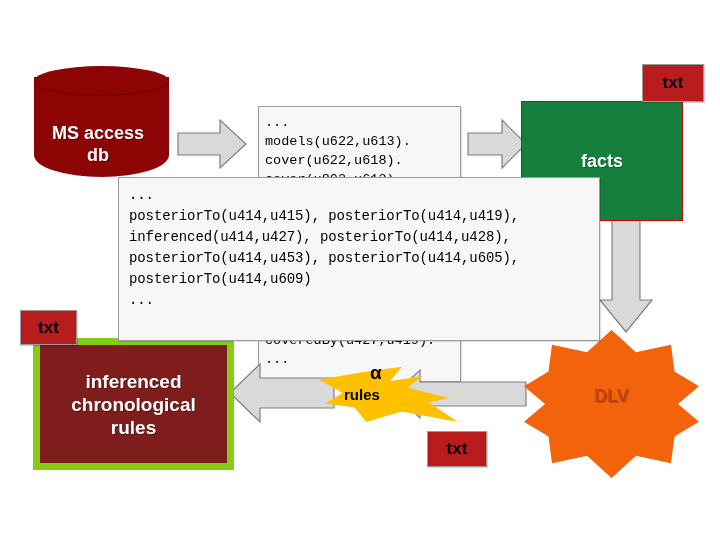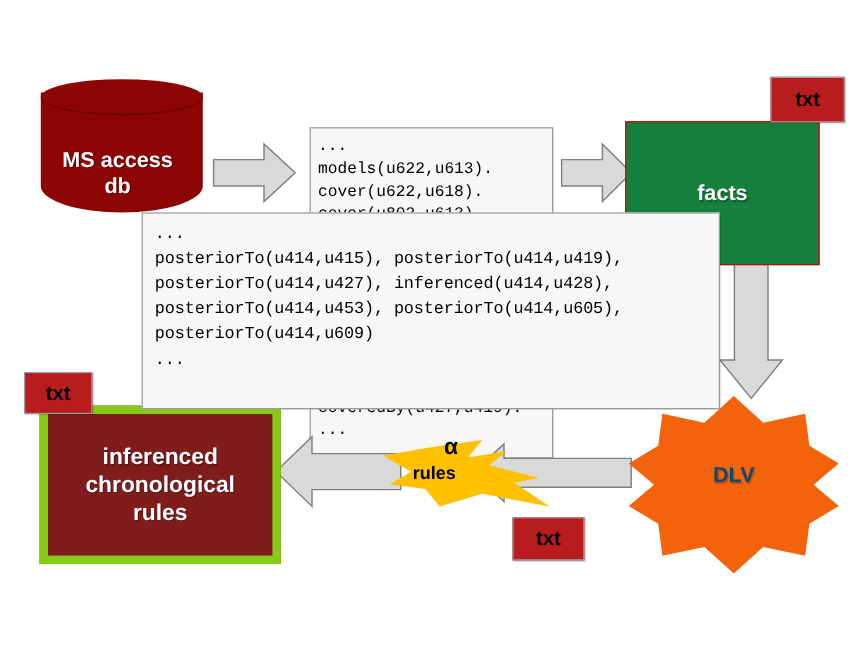--- a/index.html
+++ b/index.html
@@ -152,21 +152,21 @@
       88% 50%, 100% 62%, 86% 72%, 84% 90%, 64% 85%,
       50% 100%, 36% 85%, 16% 90%, 14% 72%, 0% 62%,
       12% 50%, 0% 38%, 14% 28%, 16% 10%, 36% 15%
     );
   }
   #dlv-star .star-label {
     position: absolute;
     left: 0; top: 56px;
     width: 100%;
     text-align: center;
-    color: #0c4a6e;
+    color: #c2410c;
     font-size: 18px;
     font-weight: bold;
     text-shadow: 1px 1px 0 rgba(0,0,0,.22);
   }
 
   
   #rules-bolt {
     left: 316px; top: 364px;
     width: 148px; height: 66px;
     z-index: 30;
@@ -259,21 +259,21 @@
     <span>facts</span>
   </div>
 
   <div class="txt-tag" id="txt-top-right" style="z-index:12;">
     <span>txt</span>
   </div>
 
   <div class="code-panel" id="panel-center">
     <div class="codeline">...</div>
     <div class="codeline">posteriorTo(u414,u415), posteriorTo(u414,u419),</div>
-    <div class="codeline">posteriorTo(u414,u427), inferenced(u414,u428),</div>
+    <div class="codeline">inferenced(u414,u427), posteriorTo(u414,u428),</div>
     <div class="codeline">posteriorTo(u414,u453), posteriorTo(u414,u605),</div>
     <div class="codeline">posteriorTo(u414,u609)</div>
     <div class="codeline">...</div>
   </div>
 
   <div class="flat-box" id="green-box" style="z-index:14; flex-direction:column;">
     <span>inferenced</span>
     <span>chronological</span>
     <span>rules</span>
   </div>

